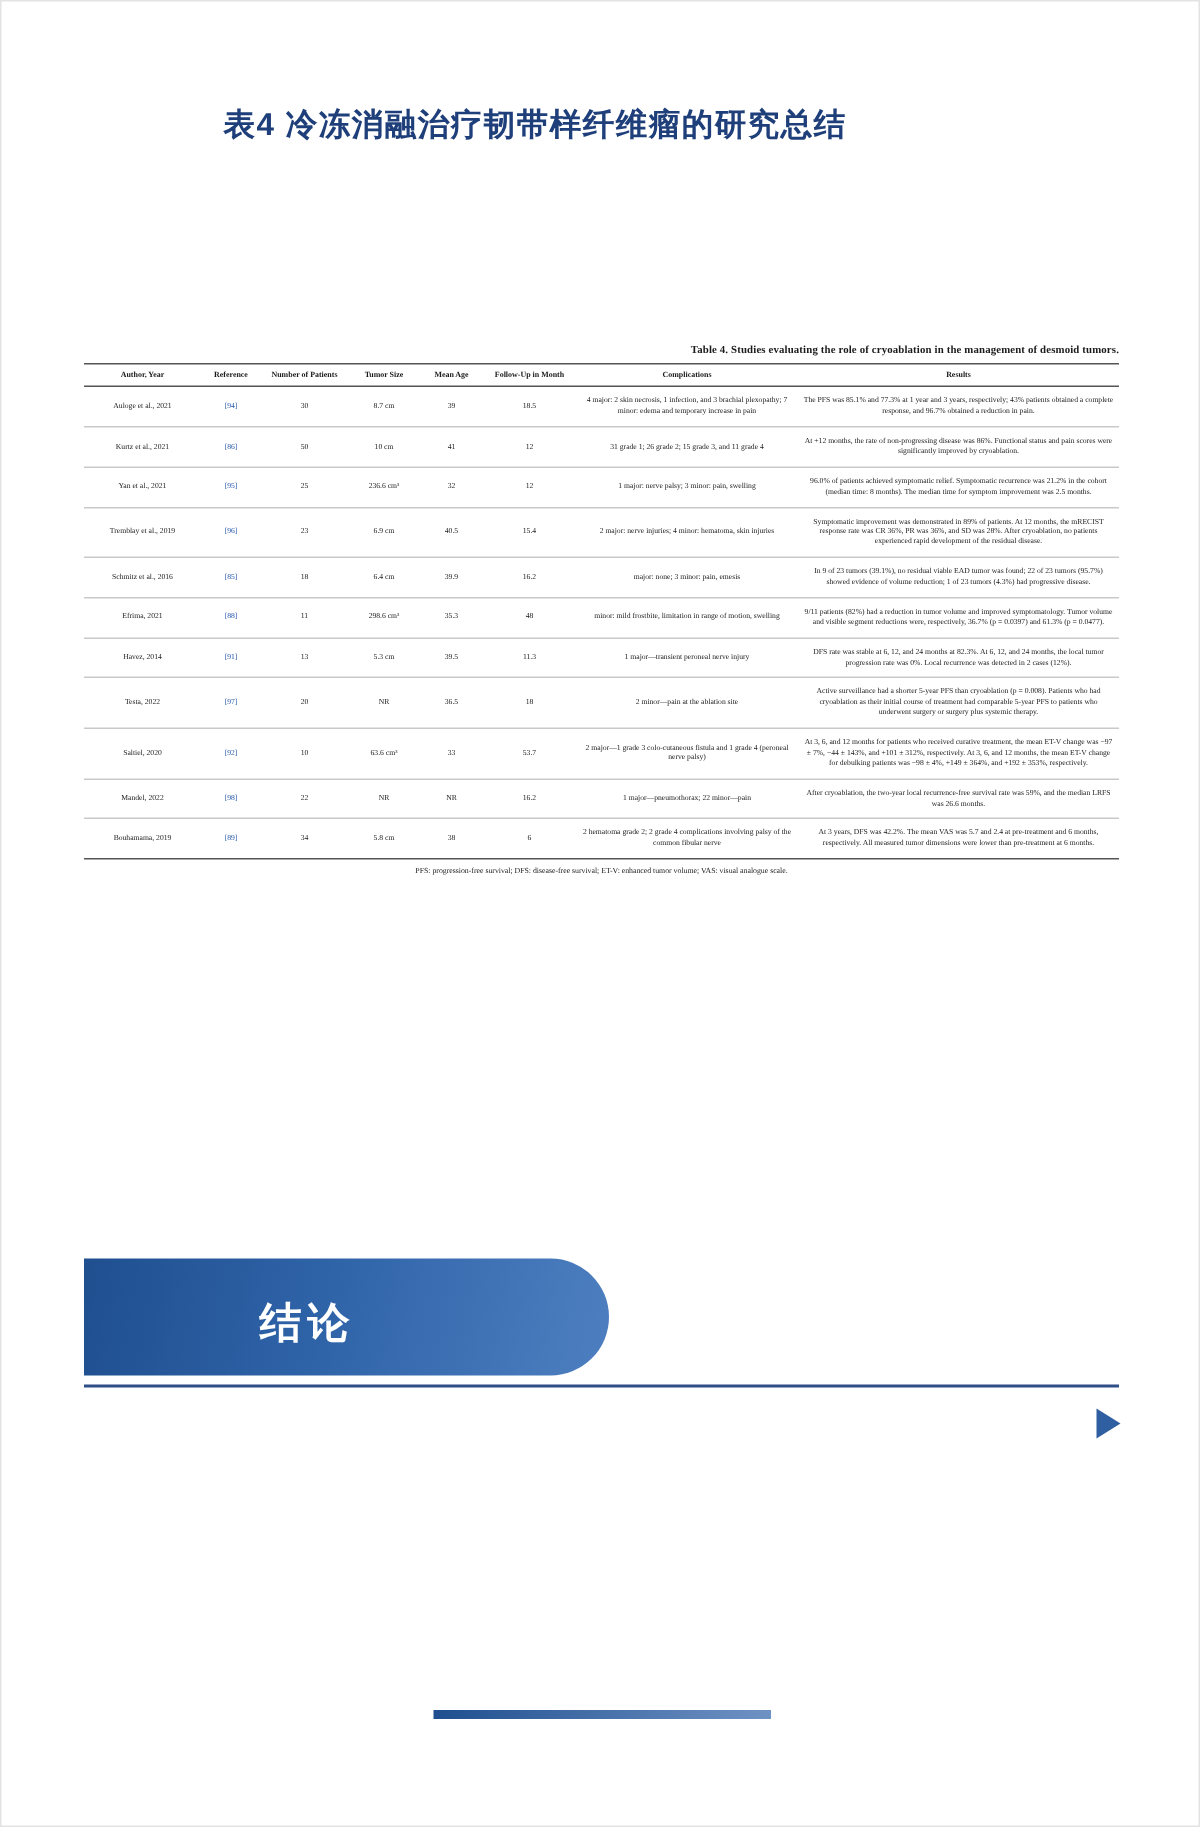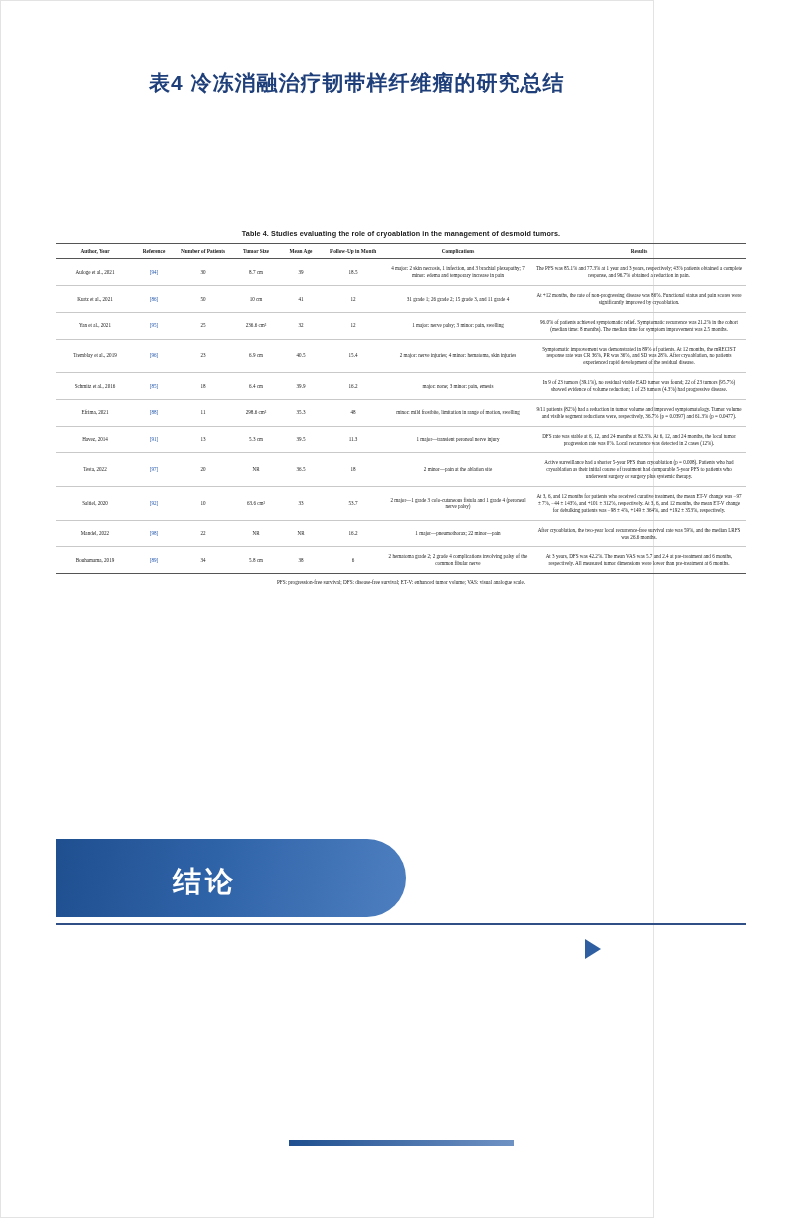--- a/index.html
+++ b/index.html
@@ -10,21 +10,21 @@
     width: 800px;
     height: 1218px;
     background: #ffffff;
     font-family: "Liberation Serif", serif;
     color: #222;
     position: relative;
     overflow: hidden;
   }
   .page {
     position: relative;
-    width: 654px;
+    width: 800px;
     height: 1218px;
     box-sizing: border-box;
     border: 1px solid #e3e3e3;
     background: #fff;
     padding-left: 32px;
   }
 
   
   .slide-title {
     position: absolute;
@@ -39,25 +39,25 @@
   }
 
   
   .figure {
     position: absolute;
     left: 55px;
     top: 228px;
     width: 690px;
   }
   .fig-caption {
-    font-family: Liberation Sans, sans-serif;
+    font-family: Liberation Serif, serif;
     font-size: 7.2px;
     font-weight: bold;
     color: #1a1a1a;
-    text-align: center;
+    text-align: right;
     margin-bottom: 5px;
     letter-spacing: 0.1px;
   }
   table.studies {
     border-collapse: collapse;
     width: 690px;
     table-layout: fixed;
     font-family: "Liberation Serif", serif;
     font-size: 5.1px;
     color: #1a1a1a;

